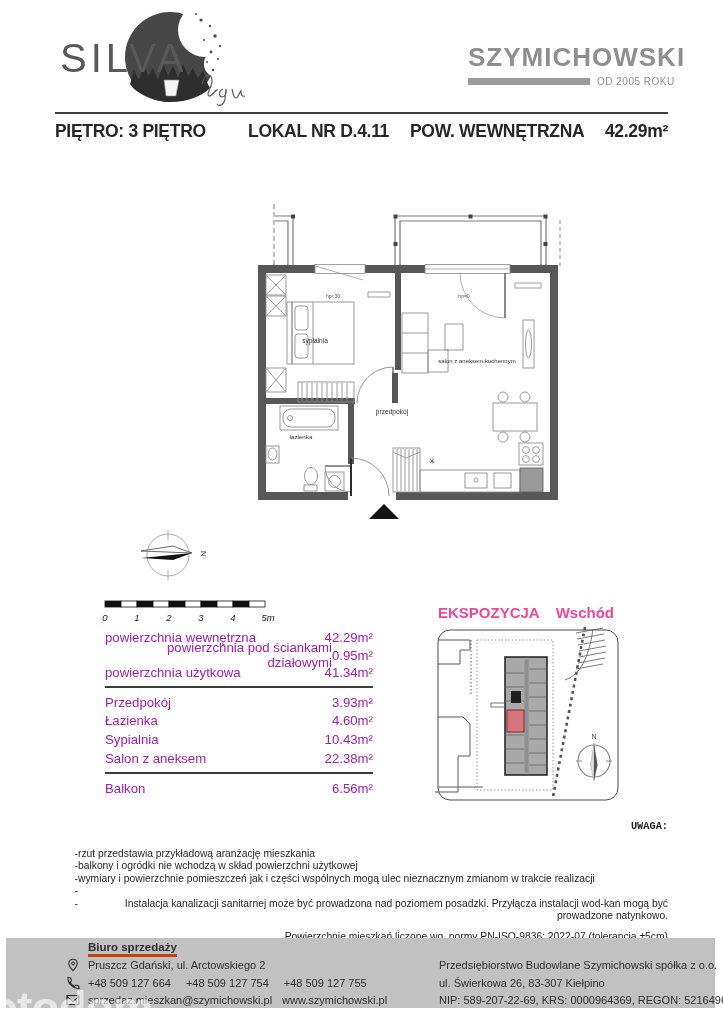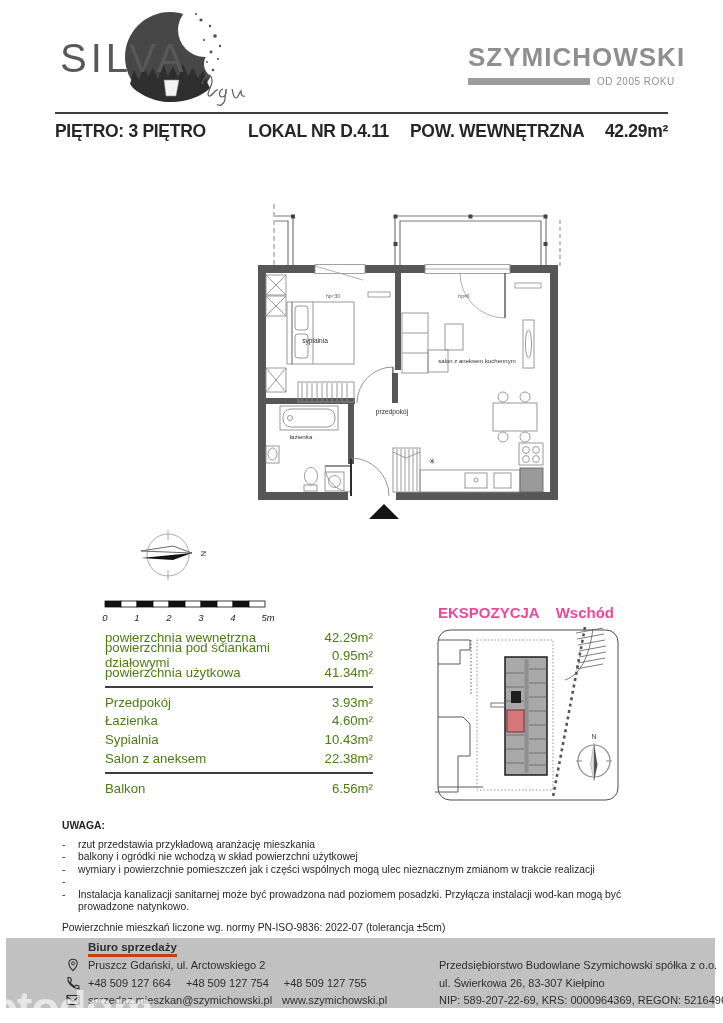--- a/index.html
+++ b/index.html
@@ -1,38 +1,38 @@
 <!DOCTYPE html>
 <html><head>
 <meta charset="utf-8">
 <style>
   html,body{margin:0;padding:0;background:#e8e8e8;}
   .page{position:relative;width:723px;height:1023px;background:#ffffff;overflow:hidden;
-        font-family:"Liberation Sans",sans-serif;color:#2d2d2d;}
+        font-family:"Liberation Sans",sans-serif;color:#2d2d2d;text-align:right;}
   .abs{position:absolute;}
   
   .dev-wordmark{font-size:26px;font-weight:bold;letter-spacing:1px;color:#8f8f8f;}
   .dev-tagline-row{display:flex;align-items:center;margin-top:3px;}
   .dev-bar{width:122px;height:7px;background:#9b9b9b;margin-right:7px;}
   .dev-tagline{font-size:10px;font-weight:normal;color:#8f8f8f;letter-spacing:.5px;}
   .header-rule{left:55px;top:112px;width:613px;height:2px;background:#3d3d3d;}
   
   .title-text{top:121px;font-size:17.5px;font-weight:bold;letter-spacing:-0.3px;color:#262626;white-space:nowrap;}
   
-  .area-table{left:105px;top:629px;width:268px;font-size:13.2px;color:#4d7c0f;}
+  .area-table{left:105px;top:629px;width:268px;font-size:13.2px;color:#a21caf;}
   .t-row{display:flex;justify-content:space-between;align-items:center;height:17.6px;}
   .t-row.room{height:18.8px;}
   .t-div{height:2px;background:#3c3c3c;margin:4px 0 5px 0;}
   .t-val{white-space:nowrap;}
   
   .expo-head{left:438px;top:604px;width:176px;display:flex;justify-content:space-between;
              font-size:15px;font-weight:bold;color:#ec4899;}
   
   .notes{left:62px;top:820px;width:606px;font-size:10.3px;color:#1f1f1f;}
-  .notes-heading{font-weight:bold;margin-bottom:8px;}
+  .notes-heading{font-weight:bold;margin-bottom:16px;font-family:Liberation Mono, monospace;}
   .note-item{display:flex;line-height:12.4px;}
   .note-dash{width:16px;flex:none;}
   .norm-line{margin-top:9px;font-size:10.3px;color:#1f1f1f;}
   
   .footer{left:6px;top:938px;width:709px;height:70px;background:#c1c1c1;}
   .f-head{position:absolute;left:82px;top:3px;font-size:11.5px;font-weight:bold;color:#2e2e2e;
           border-bottom:3px solid #c2410c;padding-bottom:1px;}
   .f-line{position:absolute;font-size:11px;color:#2e2e2e;white-space:nowrap;}
   .f-icon{position:absolute;width:14px;height:14px;}
   .phones{display:flex;gap:15px;}

